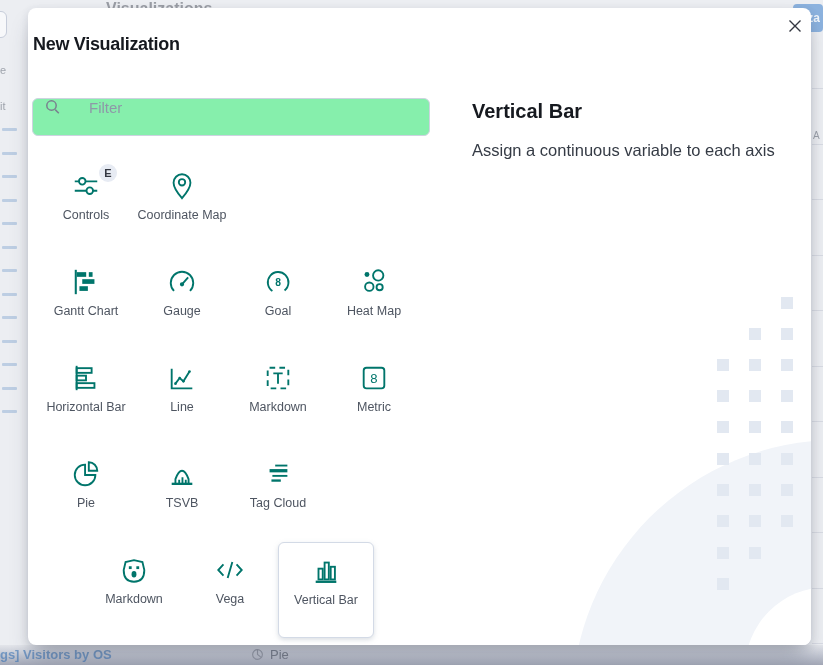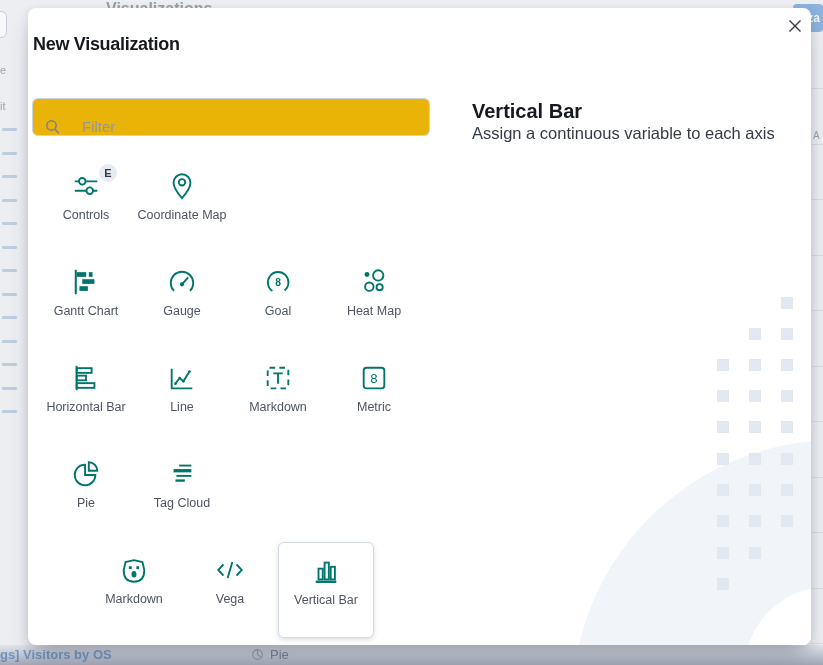--- a/index.html
+++ b/index.html
@@ -34,30 +34,30 @@
 
   
   .modal{position:absolute;left:28px;top:8px;width:783px;height:637px;background:#fff;
       border-radius:8px;z-index:2;overflow:hidden;
       box-shadow:0 2px 8px rgba(40,50,70,.12),0 14px 22px -6px rgba(45,55,75,.35)}
   .modal-title{position:absolute;left:5px;top:26px;font-size:18px;font-weight:700;
       letter-spacing:-.3px;color:var(--title)}
   .close-btn{position:absolute;top:8px;right:6px;width:20px;height:20px;border:none;background:none;
       cursor:pointer;display:flex;align-items:center;justify-content:center;color:#343741}
 
-  .filter-box{position:absolute;left:4px;top:90px;width:398px;height:38px;background:#eab308;
-      border:1px solid #CDD3E0;border-radius:6px;display:flex;align-items:flex-end;padding:0 12px;gap:21px}
+  .filter-box{position:absolute;left:4px;top:90px;width:398px;height:38px;background:#86efac;
+      border:1px solid #CDD3E0;border-radius:6px;display:flex;align-items:flex-start;padding:0 12px;gap:28px}
   .filter-box input{border:none;outline:none;background:transparent;flex:1;font-size:15px;
       font-family:"Liberation Sans",sans-serif;color:#343741}
   .filter-box input::placeholder{color:var(--ph)}
   .search-ic{color:#79808E;display:flex}
 
   .detail{position:absolute;left:444px;top:92px;width:336px}
   .detail-title{font-size:20px;font-weight:bold;color:var(--title)}
-  .detail-desc{font-size:16.5px;color:var(--desc);line-height:1.25}
+  .detail-desc{margin-top:17px;font-size:16.5px;color:var(--desc);line-height:1.25}
 
   .grid{position:absolute;left:10px;top:150px;width:384px;z-index:1}
   .grid-row{display:flex}
   .grid-row.centered{justify-content:center}
   .cell{width:96px;height:96px;display:flex;flex-direction:column;align-items:center;
       padding-top:13px;position:relative;cursor:pointer;border-radius:6px}
   .cell .ic{width:30px;height:30px;color:var(--accent);display:flex;align-items:center;justify-content:center}
   .cell .ic svg{display:block}
   .cell .lbl{margin-top:7px;font-size:12.5px;line-height:1.25;color:var(--label);text-align:center;max-width:92px}
   .cell.selected{background:#fff;border:1px solid var(--border);
@@ -293,20 +293,30 @@
             <svg width="30" height="30" viewBox="0 0 32 32" fill="none" stroke="currentColor" stroke-width="2">
               <path d="M15 6A11 11 0 1 0 26 17H15z"></path>
               <path d="M19 3.5a9 9 0 0 1 9 9h-9z"></path>
             </svg>
           </span>
           <div class="lbl">Pie</div>
         </div>
         <div class="cell">
           <span class="ic">
             <svg width="30" height="30" viewBox="0 0 32 32" fill="none" stroke="currentColor" stroke-width="2">
+              <path d="M5 26.5h22" stroke-width="2.5"></path>
+              <path d="M9 26.5v-5c2.5-7 5.5-9 7-9s4.5 2 7 9v5"></path>
+              <path d="M13 26.5v-4.5M16.5 26.5v-7M20 26.5v-4.5"></path>
+            </svg>
+          </span>
+          <div class="lbl">TSVB</div>
+        </div>
+        <div class="cell">
+          <span class="ic">
+            <svg width="30" height="30" viewBox="0 0 32 32" fill="none" stroke="currentColor" stroke-width="2">
               <path d="M13 7h13"></path>
               <path d="M7 12.5h19" stroke-width="3.5"></path>
               <path d="M10 18h16"></path>
               <path d="M9 23h10" stroke-width="2.5"></path>
             </svg>
           </span>
           <div class="lbl">Tag Cloud</div>
         </div>
       </div>
       <div class="grid-row centered">

